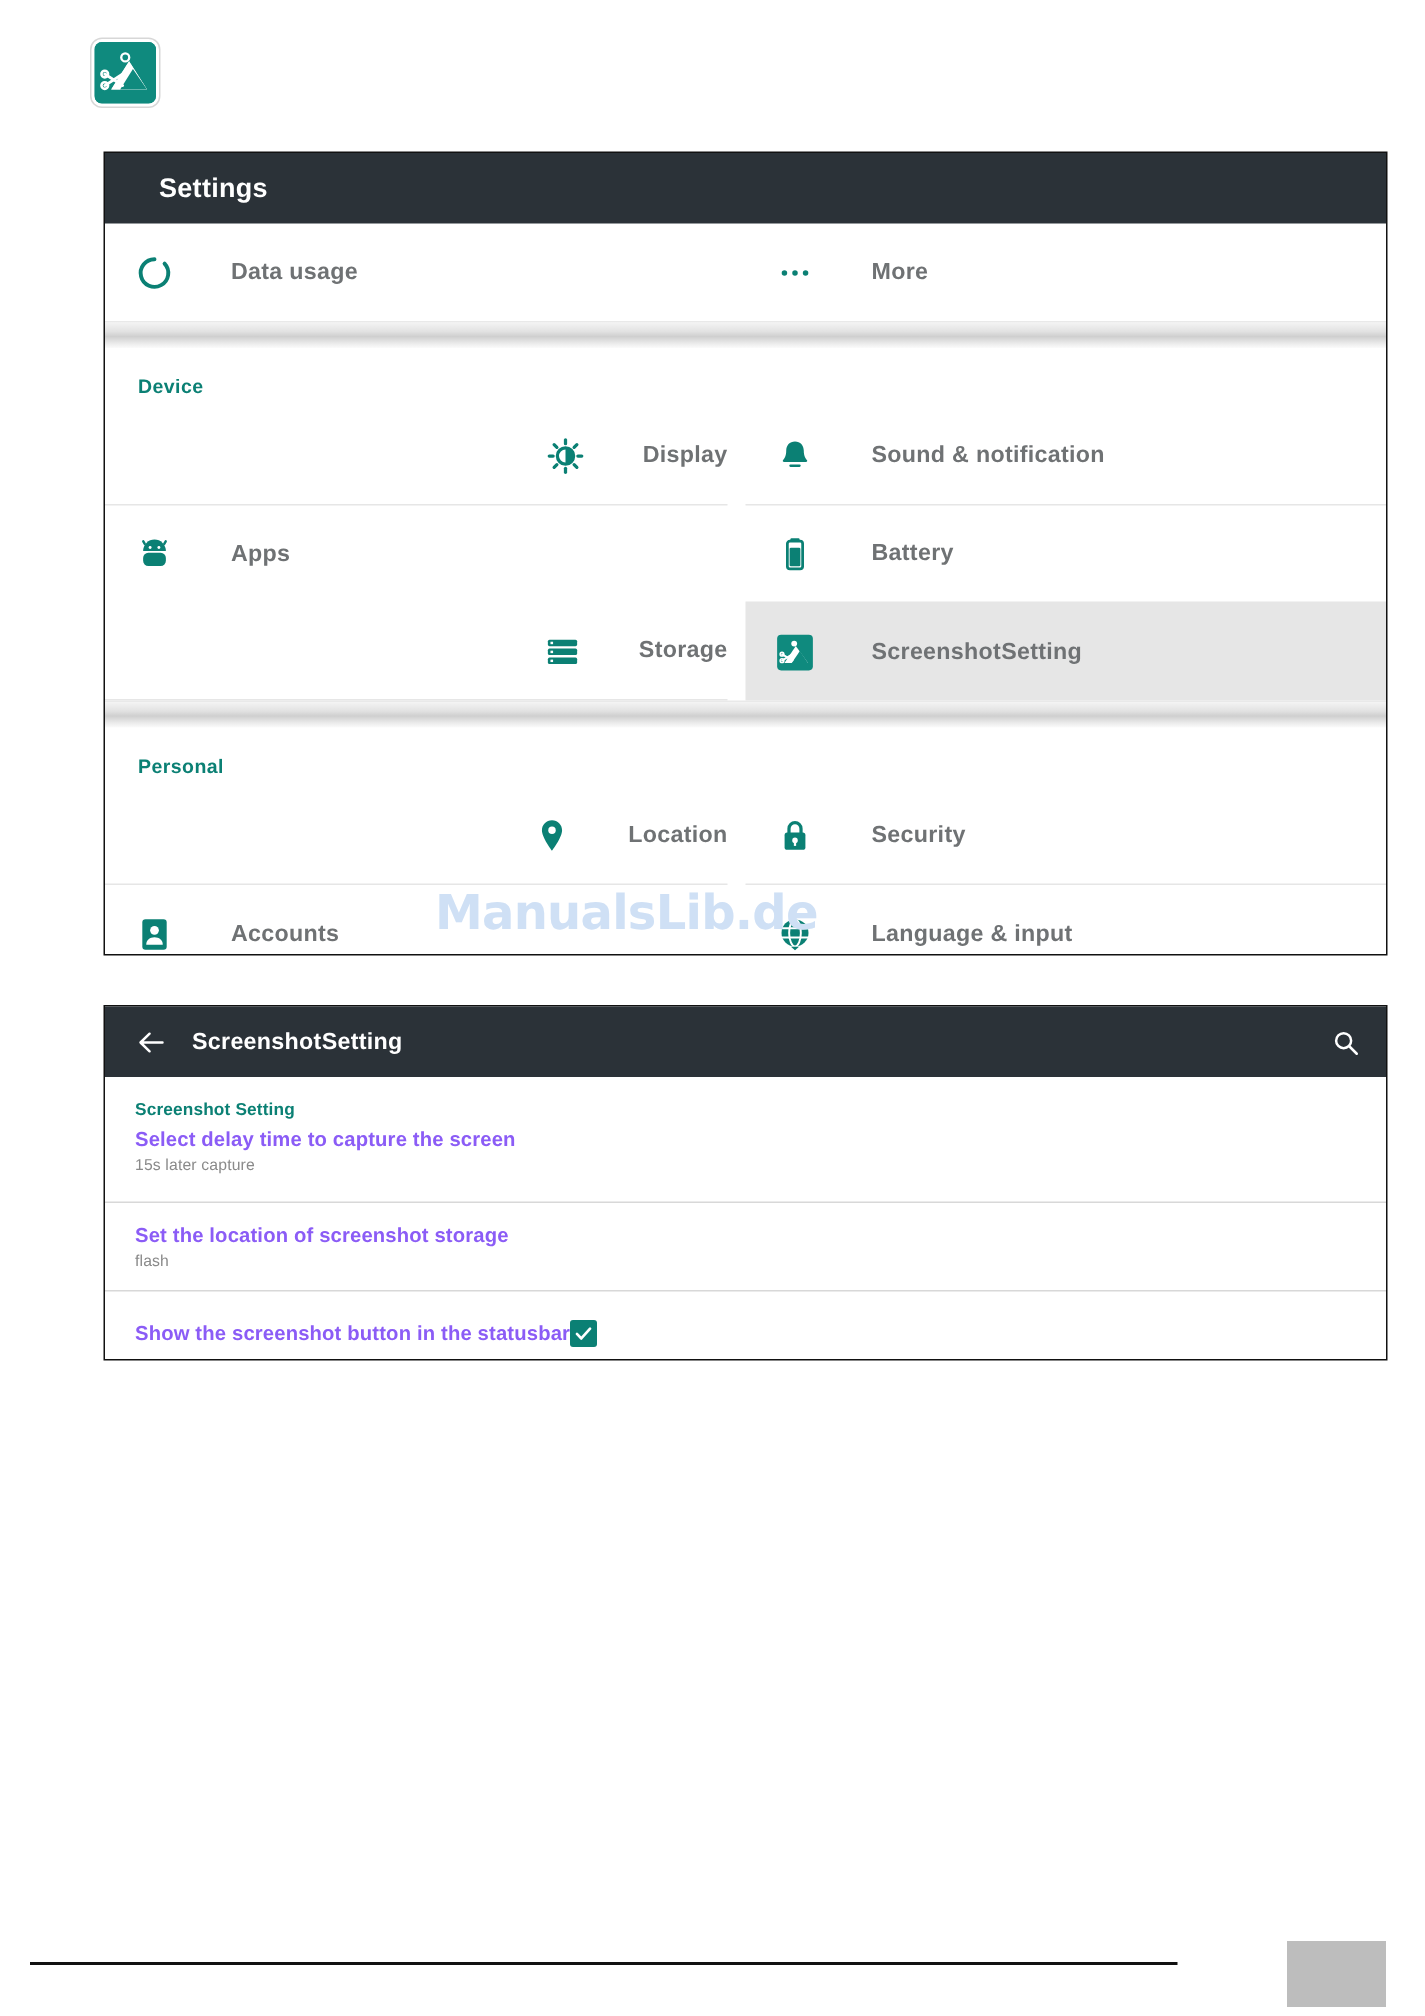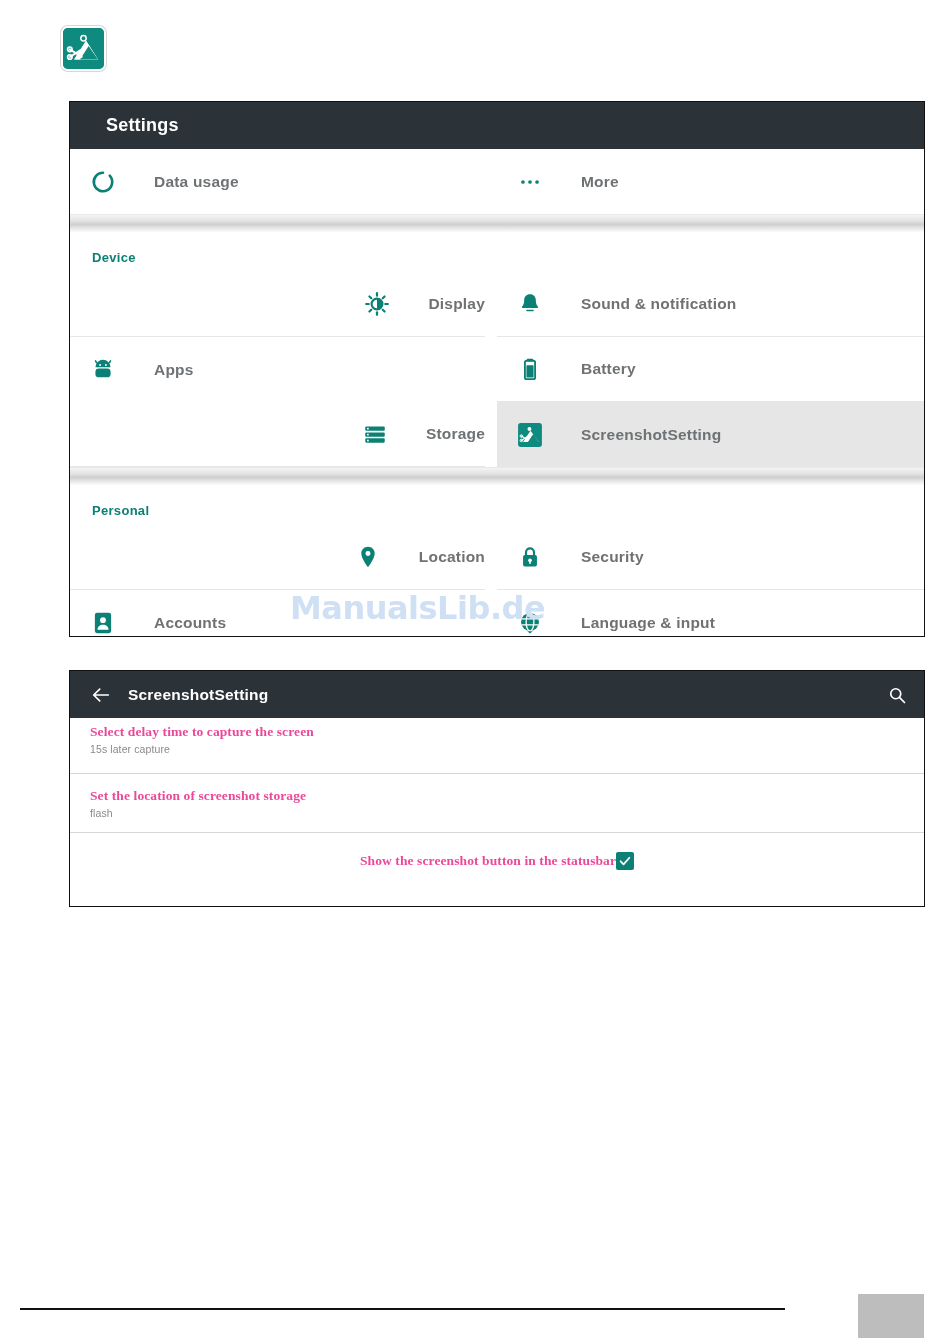--- a/index.html
+++ b/index.html
@@ -107,27 +107,27 @@
   }
   .d-row {
     padding: 12px 20px 13px 20px;
     position: relative;
     border-bottom: 1px solid #d8d8d8;
     min-height: 56px;
   }
   .d-row:last-child { border-bottom: none; }
   .d-row.first { border-bottom: 1px solid #d8d8d8; padding-top: 4px; }
   .d-title {
-    font-size: 13.5px; color: #ec4899; font-weight: bold;
-    letter-spacing: .1px; line-height: 19px; font-family: Liberation Serif, serif;
+    font-size: 13.5px; color: #8b5cf6; font-weight: bold;
+    letter-spacing: .1px; line-height: 19px;
   }
   .d-sub {
     font-size: 10.5px; color: #8a8a8a; margin-top: 2px; letter-spacing:.1px;
   }
-  .d-check-row { display:flex; align-items:center; justify-content:center; }
+  .d-check-row { display:flex; align-items:center; justify-content:flex-start; }
   .checkbox {
     width: 18px; height: 18px;
     background: #0b8074;
     border-radius: 2px;
     display:flex; align-items:center; justify-content:center;
     flex:0 0 18px;
   }
 
   
   .watermark {
@@ -368,20 +368,21 @@
       </span>
       <span class="toolbar-title detail-title">ScreenshotSetting</span>
       <span class="tb-search">
         <svg viewBox="0 0 24 24" width="20" height="20">
           <circle cx="10.5" cy="10.5" r="6" fill="none" stroke="#ffffff" stroke-width="2"></circle>
           <path d="M15.2 15.2L21 21" stroke="#ffffff" stroke-width="2" stroke-linecap="round"></path>
         </svg>
       </span>
     </div>
 
+    <div class="d-head">Screenshot Setting</div>
 
     <div class="d-row first">
       <div class="d-title">Select delay time to capture the screen</div>
       <div class="d-sub">15s later capture</div>
     </div>
 
     <div class="d-row">
       <div class="d-title">Set the location of screenshot storage</div>
       <div class="d-sub">flash</div>
     </div>

